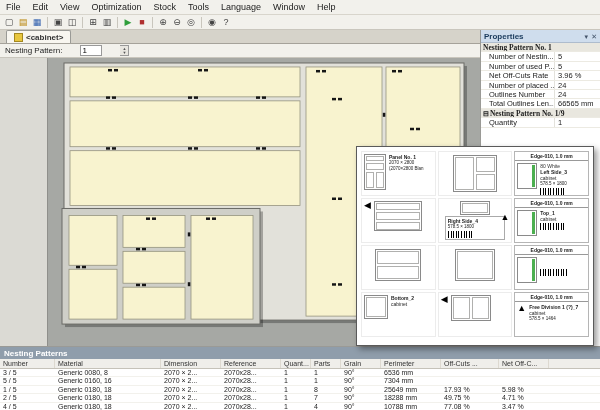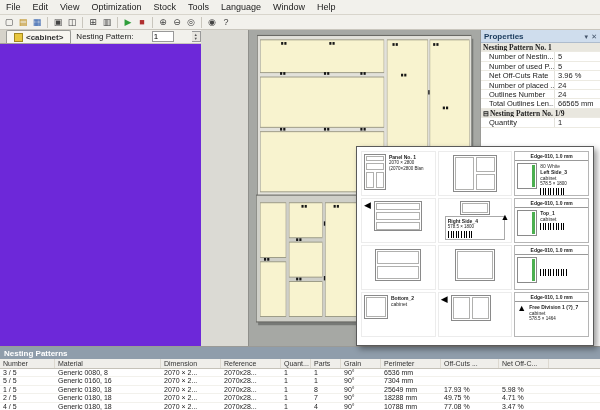--- a/index.html
+++ b/index.html
@@ -10,21 +10,21 @@
   .menubar{height:15px;display:flex;align-items:center;background:#f2f1ec;
            border-bottom:1px solid #d8d5cc;font-size:9px;box-sizing:border-box;}
   .mitem{padding:1px 6px;white-space:nowrap;cursor:default;}
   .toolbar{height:15px;display:flex;align-items:center;background:#f2f1ec;
            border-bottom:1px solid #c9c6bd;box-sizing:border-box;padding-left:2px;}
   .tbtn{width:13px;height:13px;display:inline-flex;align-items:center;justify-content:center;
         font-size:9px;line-height:1;margin:0 0.5px;border-radius:2px;color:#444;}
   .tbtn.sep{width:1px;height:11px;background:#c9c6bd;margin:0 3px;border-radius:0;}
   
   .content{display:flex;height:316px;}
-  .leftcol{width:480px;display:flex;flex-direction:row;box-sizing:border-box;}
+  .leftcol{width:480px;display:flex;flex-direction:column;box-sizing:border-box;}
   
   .tabbar{height:13px;background:#d6d3ca;border-bottom:1px solid #a5a29a;display:flex;align-items:flex-end;}
   .tab{display:inline-flex;align-items:center;gap:3px;background:#f8f6f0;border:1px solid #9a9a96;
        border-bottom:none;padding:0 7px;font-size:8px;height:13px;box-sizing:border-box;margin-left:6px;
        border-radius:2px 2px 0 0;font-weight:bold;color:#333;}
   .tabicon{width:7px;height:7px;background:var(--tab_icon,#e8c63e);border:1px solid #a3871f;display:inline-block;}
   
   .patternbar{height:14px;background:#f2f1ec;border-bottom:1px solid #c9c6bd;display:flex;
               align-items:center;gap:18px;padding-left:5px;box-sizing:border-box;font-size:8px;}
   .spin{width:22px;height:11px;font-size:8px;padding:0 1px;border:1px solid #999;box-sizing:border-box;

